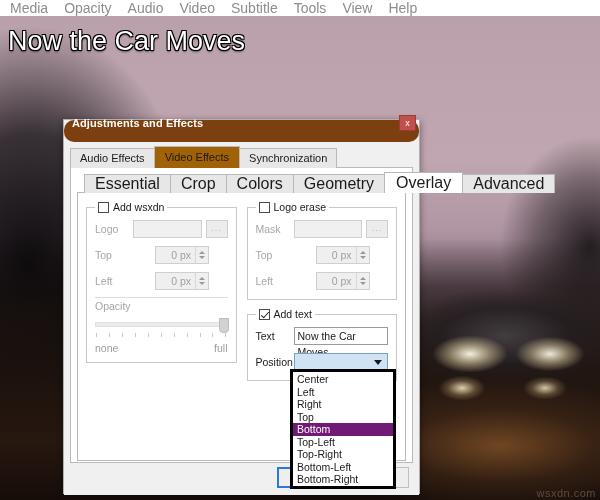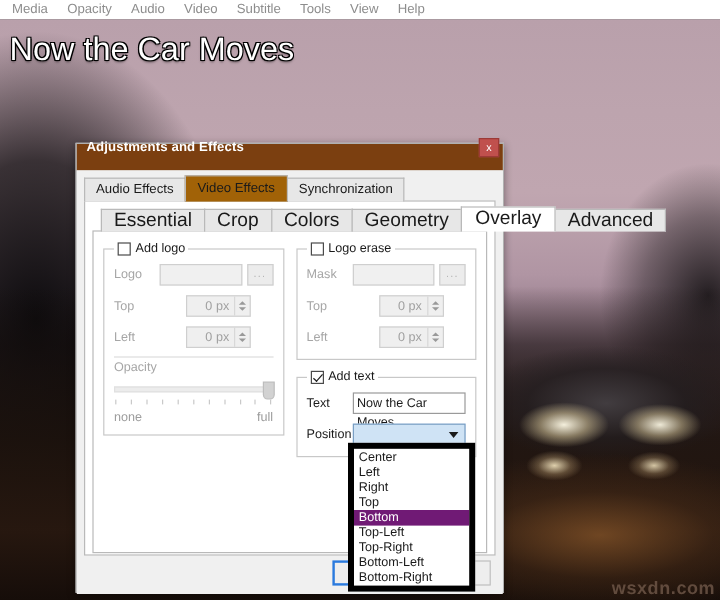--- a/index.html
+++ b/index.html
@@ -69,38 +69,37 @@
       -1px -1px 0 #000, 1px -1px 0 #000,
       -1px  1px 0 #000, 1px  1px 0 #000,
        0px  2px 2px rgba(0,0,0,0.55);
     white-space: nowrap;
   }
 
   .watermark {
     position: absolute;
     right: 4px; bottom: 1px;
     font-family: "Liberation Sans", sans-serif;
-    font-size: 15px;
+    font-size: 11px;
     color: rgba(120,95,80,0.72);
     letter-spacing: 0.5px;
-    font-weight: bold;
   }
 
   
   .menubar {
     position: absolute;
     left: 0; top: 0;
     width: 600px; height: 16px;
     background: #ffffff;
     display: flex;
     align-items: center;
     padding-left: 2px;
   }
   .menubar .mi {
-    font-size: 11px;
+    font-size: 14px;
     color: #8d8d8d;
     padding: 0 8px;
     line-height: 16px;
     white-space: nowrap;
   }
 
   
   .dialog {
     position: absolute;
     left: 63px; top: 119px;
@@ -109,20 +108,21 @@
     border: 1px solid #b0b0b0;
     box-shadow: 0 2px 7px rgba(0,0,0,0.45);
   }
   .titlebar {
     height: 22px;
     background: #7b3f10;
     display: flex;
     align-items: center;
     justify-content: space-between;
     padding: 0 3px 16px 8px;
+    border-radius: 10px;
   }
   .titlebar .t {
     color: #ffffff;
     font-size: 11px;
     font-weight: bold;
     letter-spacing: 0.1px;
   }
   .close-x {
     width: 17px; height: 16px;
     background: #c0504d;
@@ -397,21 +397,21 @@
     border-right: 4px solid transparent;
     border-top: 5px solid #1a1a1a;
   }
 
   
   .popup {
     position: absolute;
     left: 226px; top: 227px;
     width: 106px;
     background: #ffffff;
-    border: 5px solid #000000;
+    border: 3px solid #000000;
     z-index: 50;
     padding: 1px 0 0 0;
   }
   .opt {
     font-size: 10.5px;
     color: #1a1a1a;
     height: 12.5px;
     line-height: 12.5px;
     padding: 0 4px;
     white-space: nowrap;
@@ -492,21 +492,21 @@
           <div class="tab2 active">Overlay</div>
           <div class="tab2">Advanced</div>
         </div>
 
         <div class="tabpanel2">
 
           <div class="col">
             <fieldset class="grp">
               <legend class="lg">
                 <span class="cb"></span>
-                <span>Add logo</span>
+                <span>Add wsxdn</span>
               </legend>
 
               <div class="row">
                 <span class="lbl dis">Logo</span>
                 <div class="txt"></div>
                 <div class="dots">...</div>
               </div>
 
               <div class="row">
                 <span class="lbl dis">Top</span>

